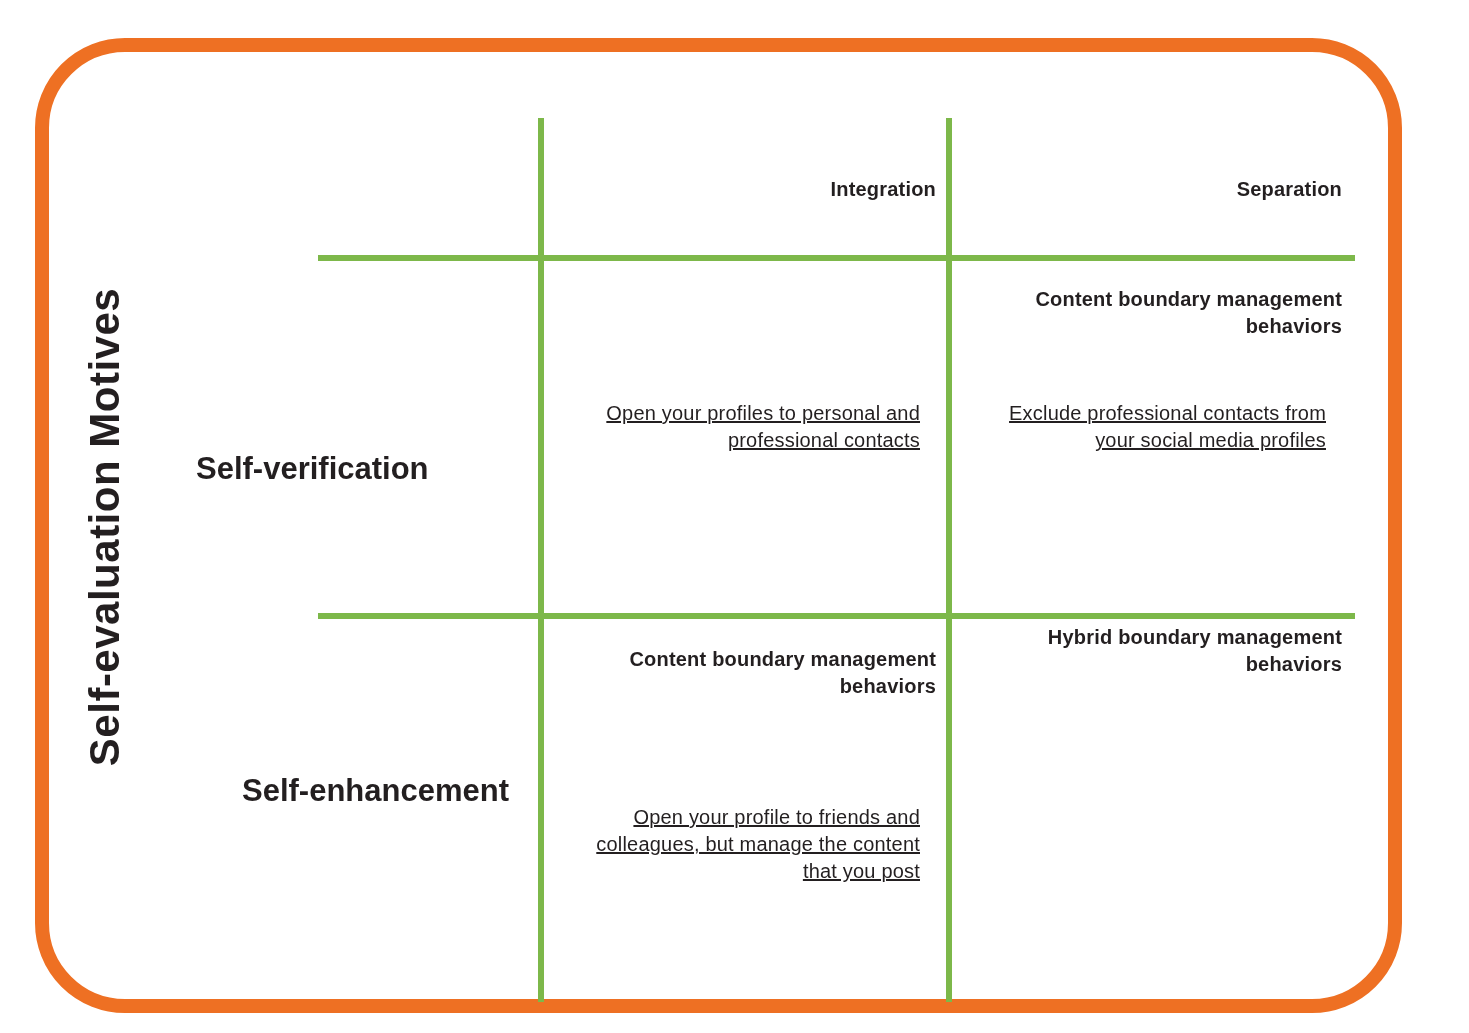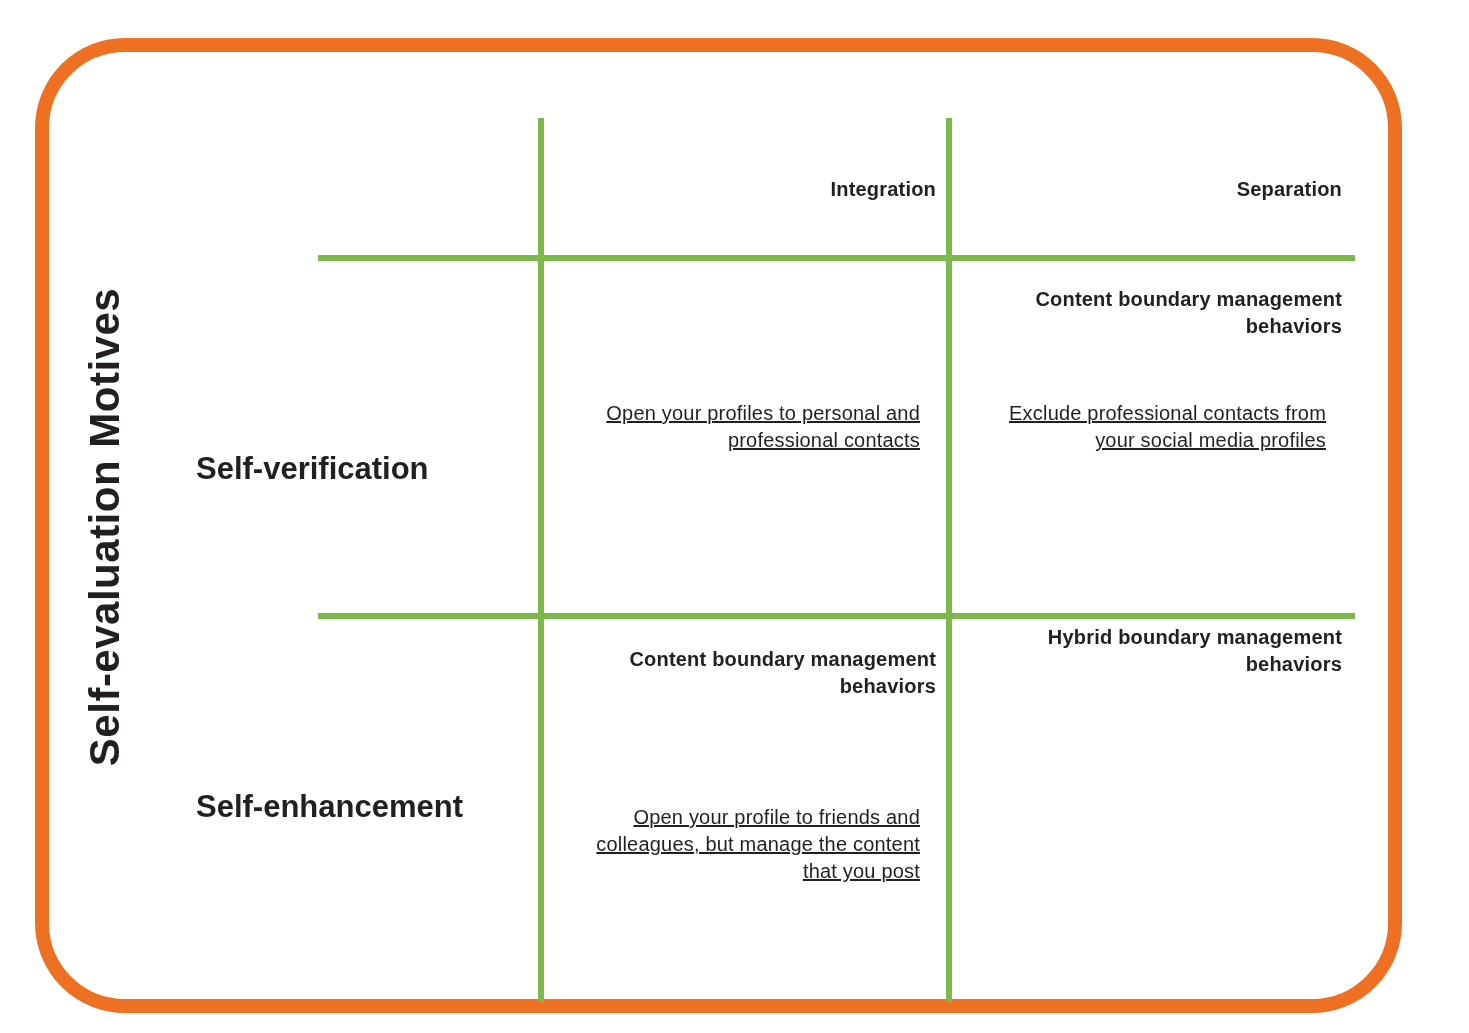--- a/index.html
+++ b/index.html
@@ -54,21 +54,21 @@
 
   .row-label {
     position: absolute;
     left: 196px;
     font-size: 31px;
     font-weight: bold;
     white-space: nowrap;
     line-height: 1.2;
   }
   .row-label-1 { top: 418px; margin-top: 32px; }
-  .row-label-2 { top: 788px; }
+  .row-label-2 { top: 772px; margin-left: 46px; }
 
   .axis-label {
     position: absolute;
     left: 105px;
     top: 527px;
     transform: translate(-50%, -50%) rotate(-90deg);
     white-space: nowrap;
     font-size: 42px;
     font-weight: bold;
     letter-spacing: 0.5px;

